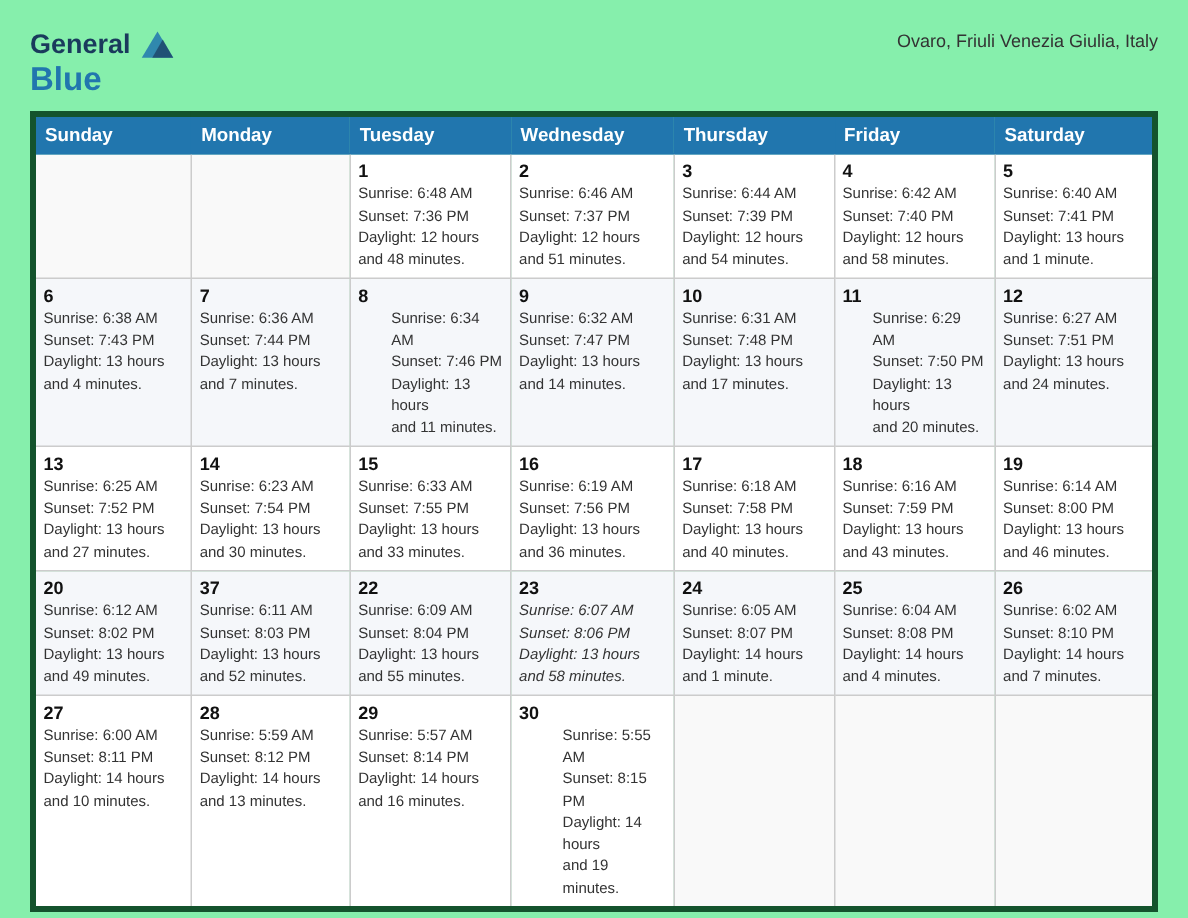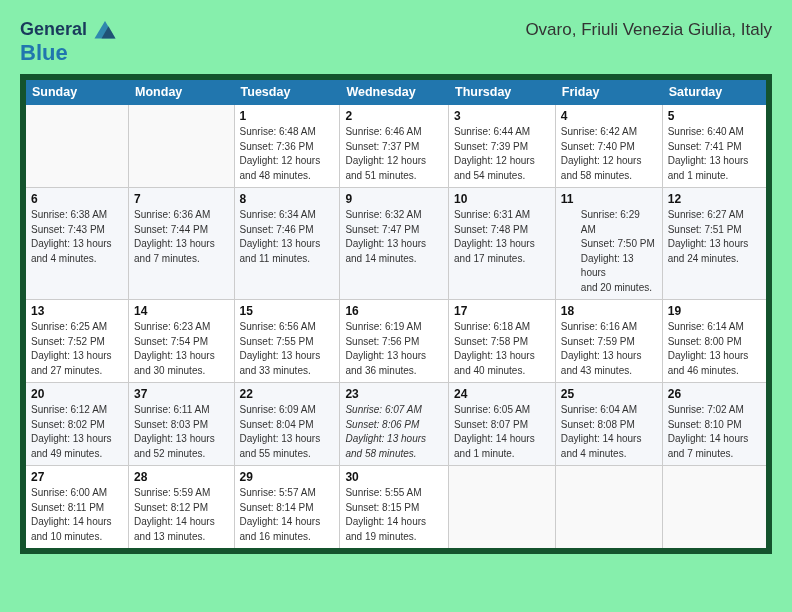--- a/index.html
+++ b/index.html
@@ -42,28 +42,28 @@
     .title-block {
       text-align: right;
     }
     .month-title {
       font-size: 36px;
       color: #1a3a5c;
       font-weight: bold;
       line-height: 1.1;
     }
     .location-title {
-      font-size: 17px;
+      font-size: 12px;
       color: #333;
       margin-top: 2px;
     }
     .calendar {
       width: 100%;
       border-collapse: collapse;
-      border: 6px solid #14532d;
+      border: 4px solid #14532d;
     }
     .calendar th {
       background: #2176ae;
       color: #fff;
       font-size: 12.5px;
       font-weight: bold;
       padding: 5px 6px;
       border: 1px solid #2176ae;
       text-align: left;
     }
@@ -180,21 +180,21 @@
           </td>
           <td>
             <div class="day-number">7</div>
             <div class="day-info" style="white-space: pre-line;">Sunrise: 6:36 AM
 Sunset: 7:44 PM
 Daylight: 13 hours
 and 7 minutes.</div>
           </td>
           <td>
             <div class="day-number">8</div>
-            <div class="day-info" style="white-space: pre-line;">Sunrise: 6:34 AM
+            <div class="day-info" style="white-space: pre-line; margin-left: 22px;">Sunrise: 6:34 AM
 Sunset: 7:46 PM
 Daylight: 13 hours
 and 11 minutes.</div>
           </td>
           <td>
             <div class="day-number">9</div>
             <div class="day-info" style="white-space: pre-line;">Sunrise: 6:32 AM
 Sunset: 7:47 PM
 Daylight: 13 hours
 and 14 minutes.</div>
@@ -231,21 +231,21 @@
           </td>
           <td>
             <div class="day-number">14</div>
             <div class="day-info" style="white-space: pre-line;">Sunrise: 6:23 AM
 Sunset: 7:54 PM
 Daylight: 13 hours
 and 30 minutes.</div>
           </td>
           <td>
             <div class="day-number">15</div>
-            <div class="day-info" style="white-space: pre-line;">Sunrise: 6:56 AM
+            <div class="day-info" style="white-space: pre-line;">Sunrise: 6:33 AM
 Sunset: 7:55 PM
 Daylight: 13 hours
 and 33 minutes.</div>
           </td>
           <td>
             <div class="day-number">16</div>
             <div class="day-info" style="white-space: pre-line;">Sunrise: 6:19 AM
 Sunset: 7:56 PM
 Daylight: 13 hours
 and 36 minutes.</div>
@@ -310,21 +310,21 @@
           </td>
           <td>
             <div class="day-number">25</div>
             <div class="day-info" style="white-space: pre-line;">Sunrise: 6:04 AM
 Sunset: 8:08 PM
 Daylight: 14 hours
 and 4 minutes.</div>
           </td>
           <td>
             <div class="day-number">26</div>
-            <div class="day-info" style="white-space: pre-line;">Sunrise: 7:02 AM
+            <div class="day-info" style="white-space: pre-line;">Sunrise: 6:02 AM
 Sunset: 8:10 PM
 Daylight: 14 hours
 and 7 minutes.</div>
           </td>
         </tr>
         <tr>
           <td>
             <div class="day-number">27</div>
             <div class="day-info" style="white-space: pre-line;">Sunrise: 6:00 AM
 Sunset: 8:11 PM
@@ -340,21 +340,21 @@
           </td>
           <td>
             <div class="day-number">29</div>
             <div class="day-info" style="white-space: pre-line;">Sunrise: 5:57 AM
 Sunset: 8:14 PM
 Daylight: 14 hours
 and 16 minutes.</div>
           </td>
           <td>
             <div class="day-number">30</div>
-            <div class="day-info" style="white-space: pre-line;">Sunrise: 5:55 AM
+            <div class="day-info" style="white-space: pre-line; margin-left: 29px;">Sunrise: 5:55 AM
 Sunset: 8:15 PM
 Daylight: 14 hours
 and 19 minutes.</div>
           </td>
           <td class="empty"></td>
           <td class="empty"></td>
           <td class="empty"></td>
         </tr>
       </tbody>
   </table>

